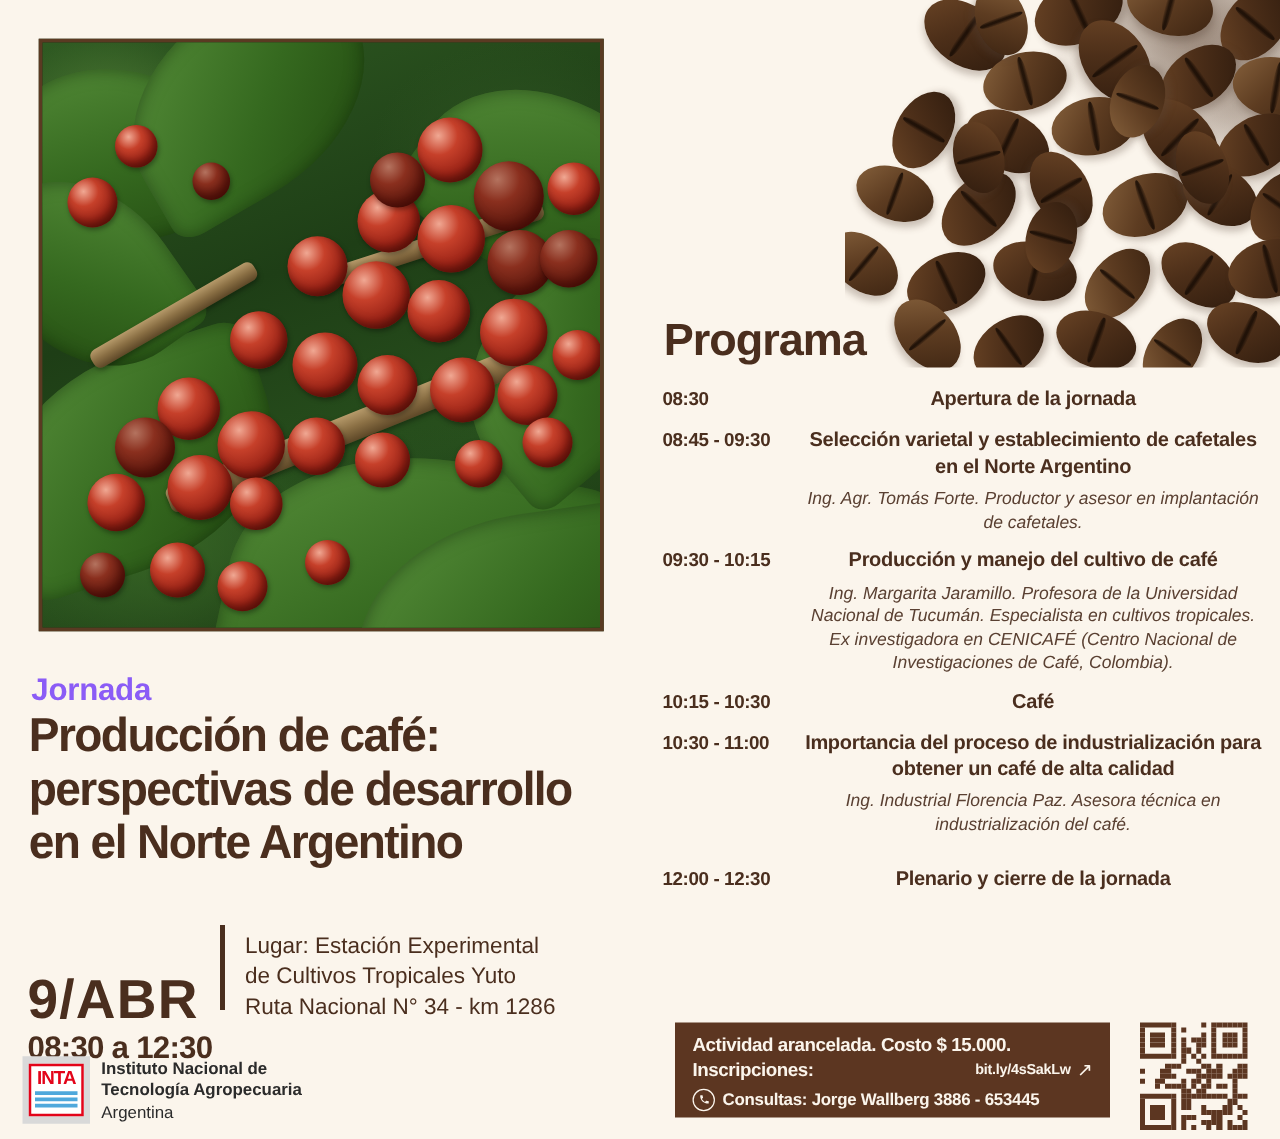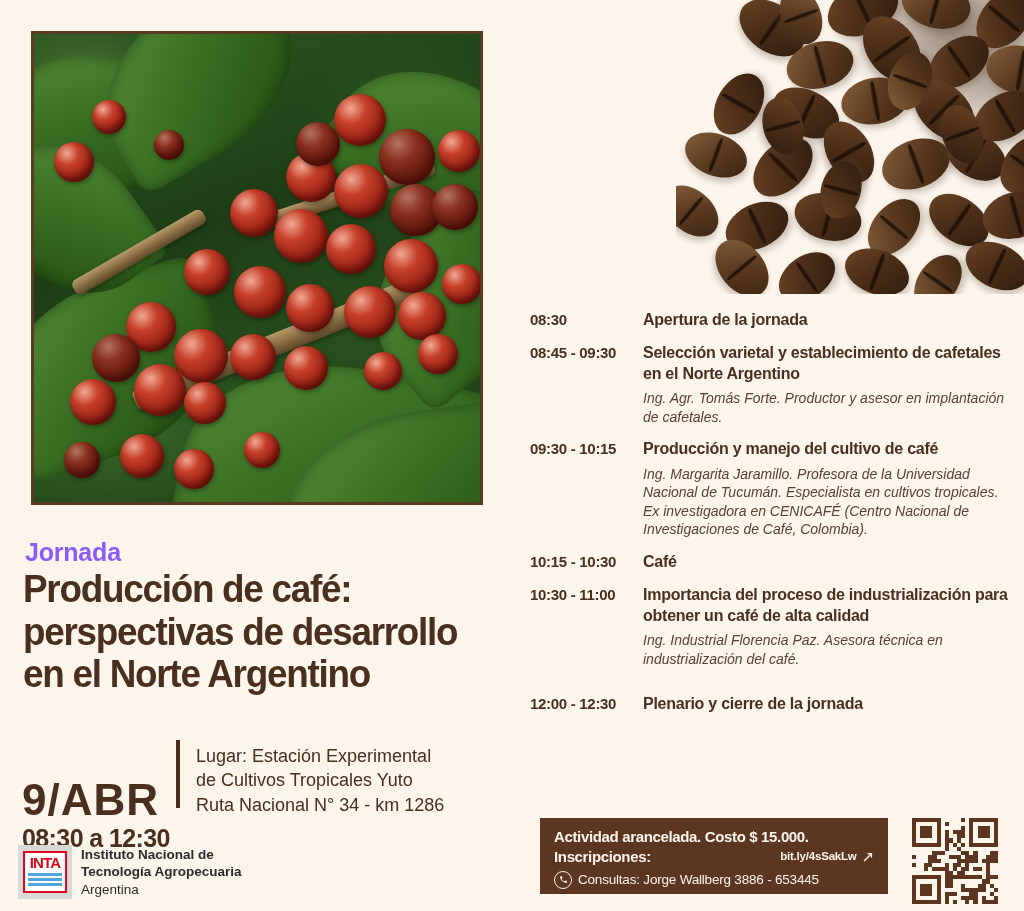--- a/index.html
+++ b/index.html
@@ -127,21 +127,21 @@
     position:absolute;left:531px;top:251px;
     font-size:36px;font-weight:700;letter-spacing:-0.8px;color:#4A2E1E;
   }
   .prog-list{position:absolute;left:530px;top:310px;width:480px;}
   .prog-row{display:flex;margin-bottom:13px;}
   .prog-time{
     width:113px;flex:0 0 113px;
     font-size:15px;font-weight:700;color:#4A2E1E;line-height:1.32;
     letter-spacing:-0.3px;white-space:nowrap;
   }
-  .prog-body{flex:1;}
+  .prog-body{flex:1;text-align:center;}
   .prog-title{
     font-size:16px;font-weight:700;color:#4A2E1E;line-height:1.28;
     letter-spacing:-0.25px;
   }
   .prog-speaker{
     font-size:14px;font-style:italic;color:#5A4032;line-height:1.32;
     margin-top:5px;font-weight:400;
   }
 
   
@@ -153,21 +153,21 @@
   .reg-l2{display:flex;align-items:center;justify-content:space-between;margin-top:1px;}
   .reg-l2 .lbl{font-size:15px;font-weight:700;letter-spacing:-0.35px;}
   .reg-link{display:flex;align-items:center;gap:5px;font-size:11.5px;font-weight:700;letter-spacing:-0.2px;}
   .arrow-ne{font-size:15px;line-height:1;font-weight:400;}
   .reg-l3{display:flex;align-items:center;gap:6px;margin-top:6px;}
   .phone-ic{
     width:16px;height:16px;border:1.6px solid #FBF5EC;border-radius:50%;
     display:flex;align-items:center;justify-content:center;flex:0 0 16px;
   }
   .phone-ic svg{display:block;}
-  .reg-l3 .txt{font-size:13.5px;letter-spacing:-0.2px;white-space:nowrap;}
+  .reg-l3 .txt{font-size:13.5px;letter-spacing:-0.2px;white-space:nowrap;font-weight:bold;}
 
   
   .qr{position:absolute;left:912px;top:818px;width:86px;height:86px;}
   .qr-grid{display:grid;grid-template-columns:repeat(21,1fr);grid-template-rows:repeat(21,1fr);width:100%;height:100%;}
   .qr-grid i{background:transparent;}
   .qr-grid i.on{background:#5C3621;}
 </style>
 </head>
 <body>
 
@@ -291,20 +291,21 @@
           </div>
       </div>
     </div>
     <div class="inta-text">
       <b>Instituto Nacional de</b>
       <b>Tecnología Agropecuaria</b>
       <em>Argentina</em>
     </div>
   </div>
 
+  <div class="programa-h">Programa</div>
   <div class="prog-list">
 
     <div class="prog-row">
       <div class="prog-time">08:30</div>
       <div class="prog-body">
         <div class="prog-title">Apertura de la jornada</div>
       </div>
     </div>
 
     <div class="prog-row">

